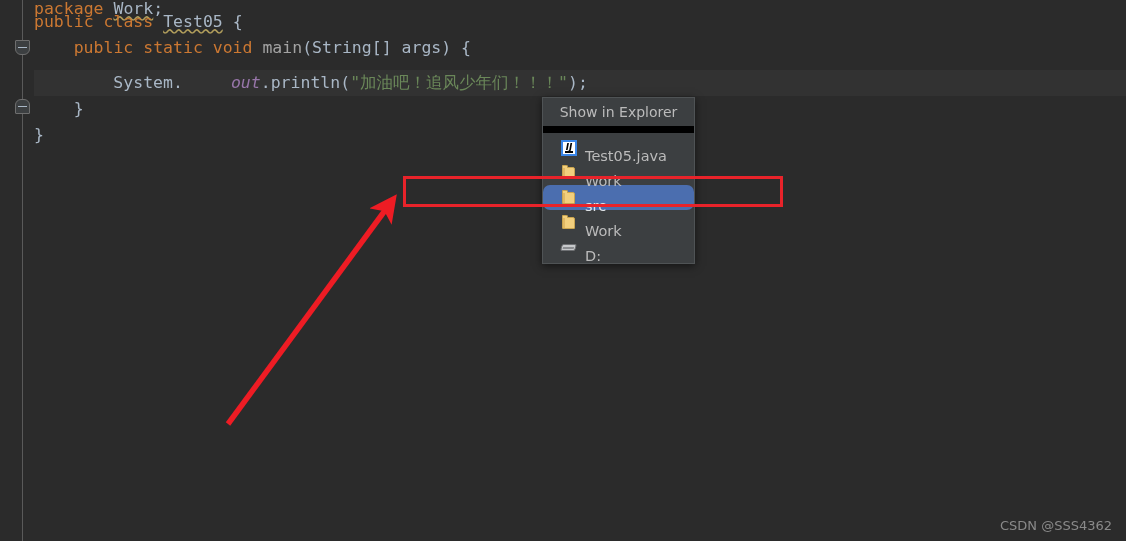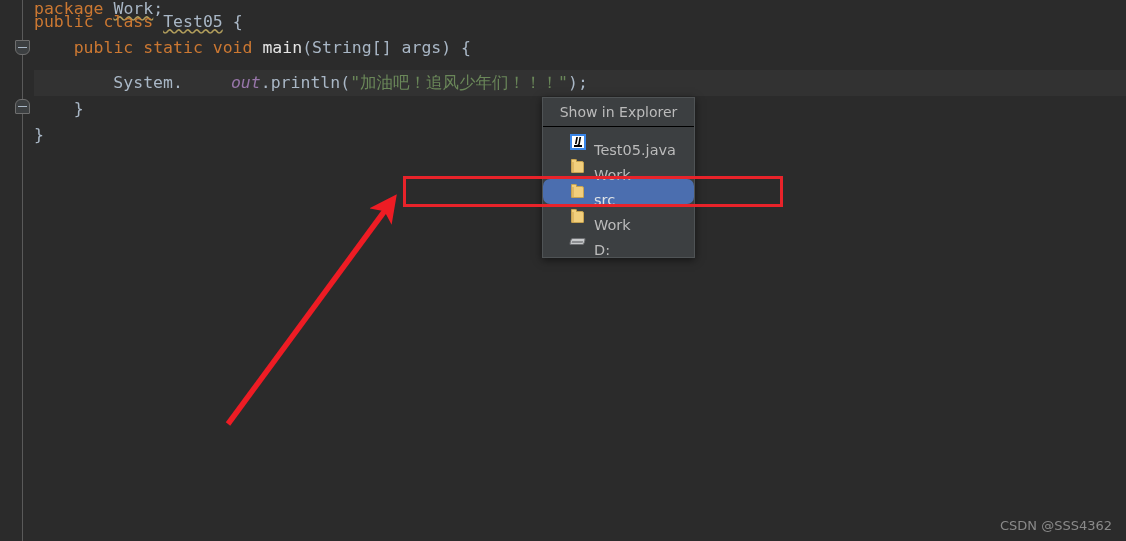--- a/index.html
+++ b/index.html
@@ -85,21 +85,21 @@
     position: absolute;
     left: 22px;
     top: 70px;
     width: 1104px;
     height: 26px;
     background: #323232;
   }
   .kw   { color: #cc7832; }
   .cls  { color: #a9b7c6; }
   .typ  { color: #a9b7c6; }
-  .fn   { color: #e5e5e5; }
+  .fn   { color: #a3a3a3; }
   .fld  { color: #9876aa; font-style: italic; margin-left: 48px; }
   .str  { color: #6a8759; }
   .pln  { color: #a9b7c6; }
   .warnu {
     text-decoration: underline wavy #b09d5b;
     text-decoration-skip-ink: none;
   }
 
   
   .popup {
@@ -114,30 +114,30 @@
     z-index: 30;
   }
   .popup-header {
     height: 28px;
     line-height: 28px;
     text-align: center;
     color: #bbbbbb;
     font-size: 14px;
     font-family: "DejaVu Sans", sans-serif;
     background: #3c3f41;
-    border-bottom: 1px solid #000000;
+    border-bottom: 7px solid #000000;
   }
   .popup-list {
     padding: 2px 0 3px 0;
   }
   .popup-item {
     display: flex;
     align-items: center;
     height: 25px;
-    padding-left: 27px;
+    padding-left: 18px;
     color: #bbbbbb;
     font-size: 14.5px;
     font-family: "DejaVu Sans", sans-serif;
   }
   .popup-item.selected {
     background: #4b6eaf;
     color: #dfe3e6;
     border-radius: 7px;
   }
   .popup-item .ico {

